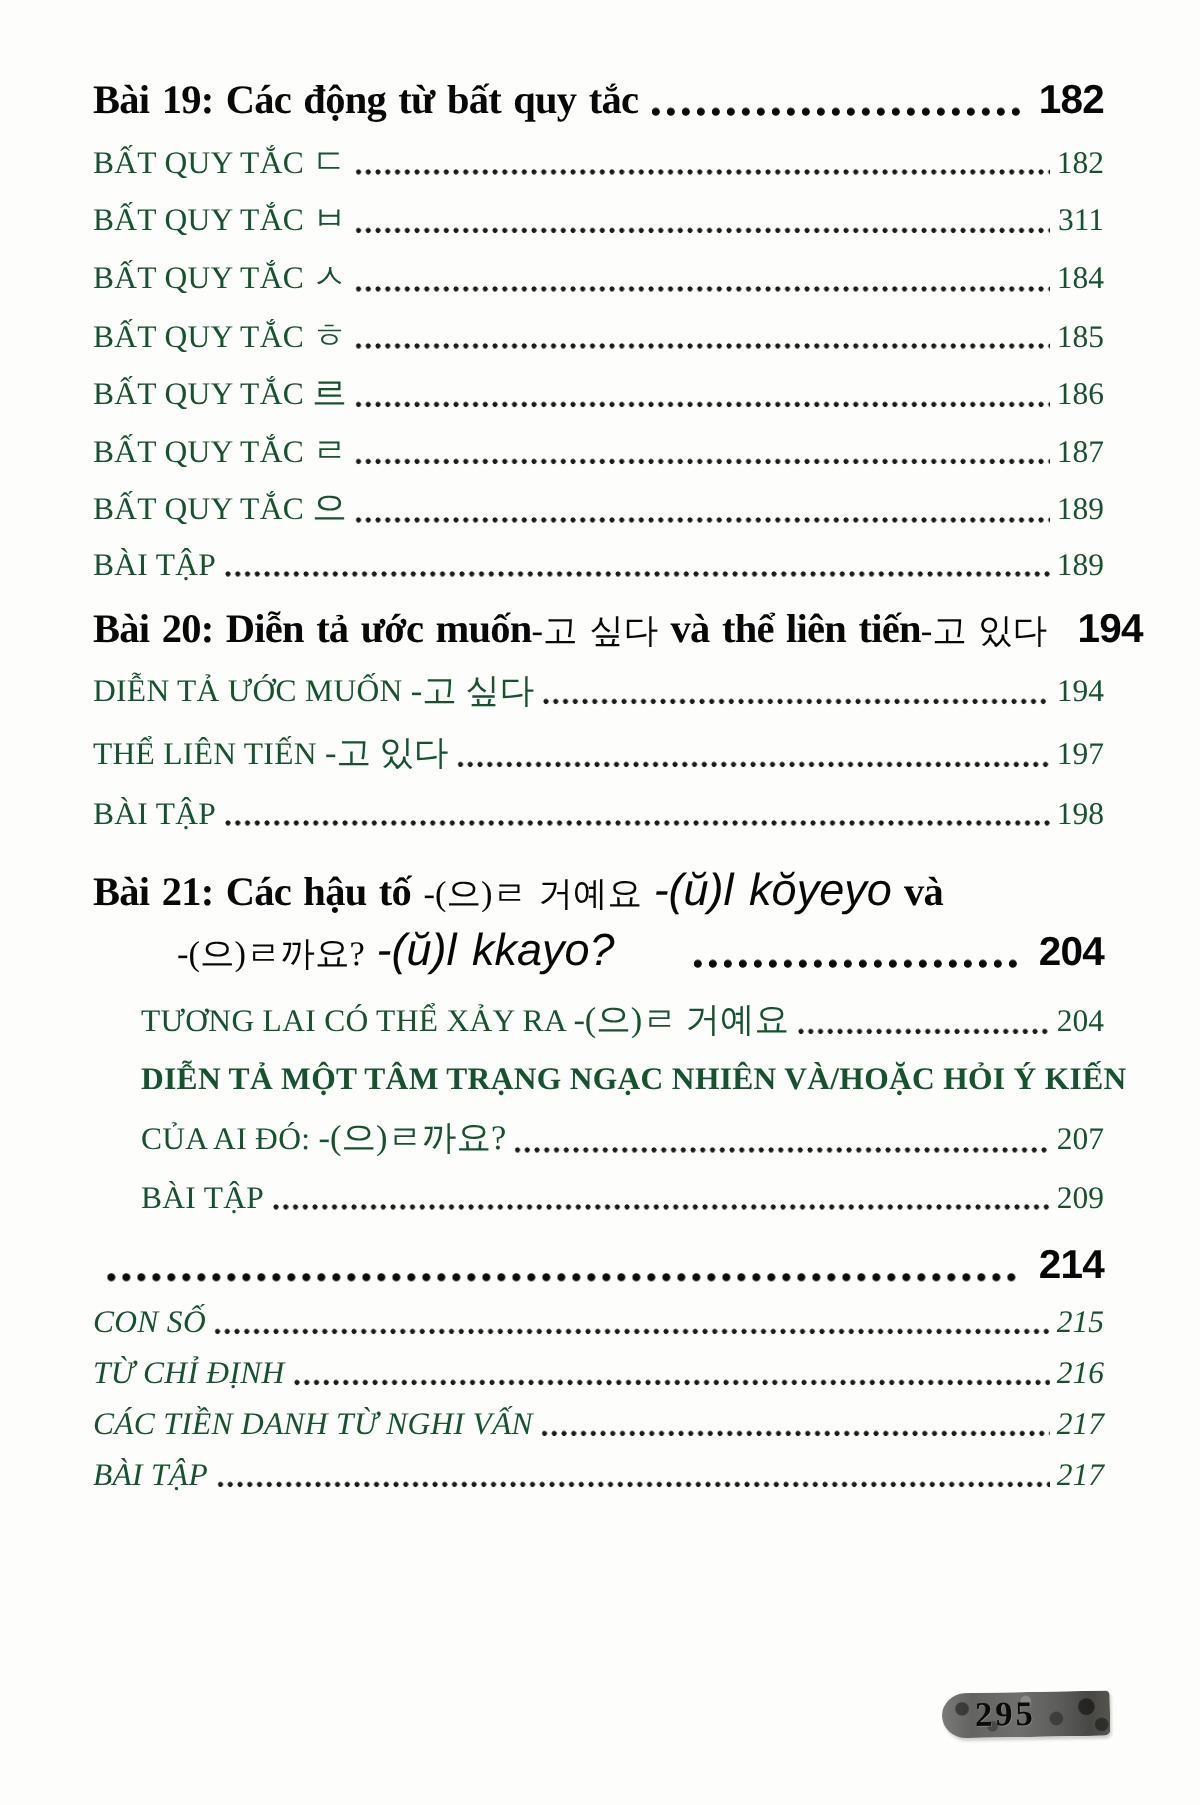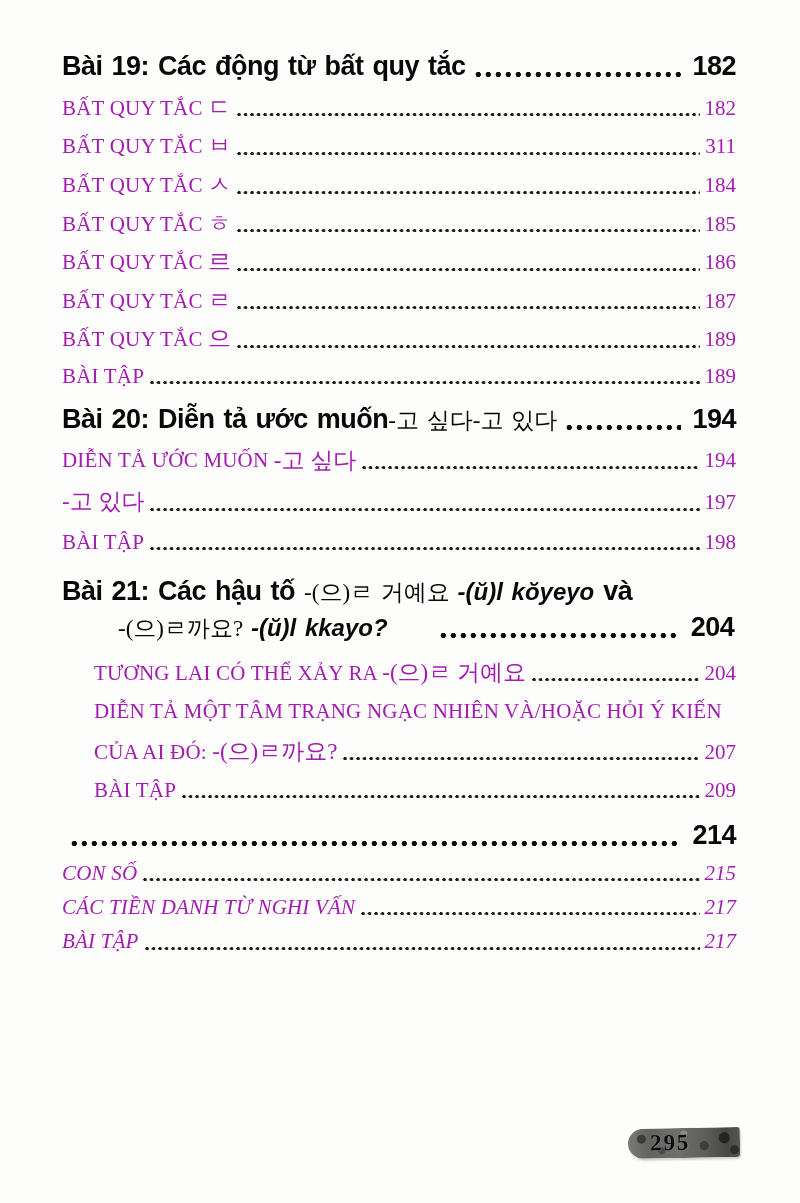--- a/index.html
+++ b/index.html
@@ -9,47 +9,47 @@
     background:#fdfdfc; color:#0d0d0d; overflow:hidden;
   }
   .content { position:absolute; left:62px; right:64px; top:0; padding-top:50px; }
 
   
   .hrow {
     display:flex; align-items:baseline; line-height:1.25;
     font-family:"Liberation Sans", sans-serif; font-weight:700;
     font-size:27px; letter-spacing:-0.5px; word-spacing:2px; color:#080808;
   }
-  .hb  { font-family:Liberation Sans, sans-serif; font-weight:700; white-space:pre; }
+  .hb  { font-family:Liberation Serif, serif; font-weight:700; white-space:pre; }
   .hkr { font-family:"Liberation Serif", serif; font-weight:400; font-size:23px; letter-spacing:0; white-space:pre; }
-  .hbi { font-family:"Liberation Sans", sans-serif; font-weight:700; font-style:italic; font-size:24px; letter-spacing:0; white-space:pre; }
+  .hbi { font-family:"Liberation Sans", sans-serif; font-weight:400; font-style:italic; font-size:30px; letter-spacing:0; white-space:pre; }
   .hpage { margin-left:4px; }
   .hdots {
     flex:1; height:7px; align-self:flex-end; margin:0 7px 6px 9px;
     background-image:radial-gradient(circle at 3.2px 3.5px, #0c0c0c 2.4px, transparent 2.9px);
     background-size:10px 7px; background-repeat:repeat-x;
   }
   .hdots.gapdots { margin-left:52px; max-width:240px; }
   .l2 { padding-left:56px; margin-top:2px; }
 
   
   .items { margin-top:10px; }
   .irow {
     display:flex; align-items:baseline; line-height:1.2; margin-bottom:11px;
-    font-family:"Liberation Serif", serif; font-size:21px; color:#a21caf;
+    font-family:"Liberation Serif", serif; font-size:21px; color:#14532d;
   }
   .ilabel { letter-spacing:0.2px; white-space:pre; }
   .ikr { font-size:23px; white-space:pre; }
   .ipage { margin-left:2px; }
   .idots {
     flex:1; height:5px; align-self:flex-end; margin:0 3px 4px 6px;
     background-image:radial-gradient(circle at 2px 2.6px, #1b1b1b 1.5px, transparent 1.9px);
     background-size:6.5px 5px; background-repeat:repeat-x;
   }
-  .wrapline { margin-bottom:4px; }
+  .wrapline { margin-bottom:4px;font-weight:bold; }
 
   .s20 { margin-top:14px; } .s20 .irow { margin-bottom:14px;align-items:center; }
   .s21 { margin-top:20px; } .s21 .items { margin-top:14px;margin-left:32px; } .s21 .irow { margin-bottom:13px; }
   .s22 { margin-top:16px; } .s22 .items { margin-top:8px;font-style:italic; } .s22 .irow { margin-bottom:9px; }
 
   
   .footer-tab {
     position:absolute; left:628px; top:1128px; width:112px; height:30px;
     border-radius:16px 3px 4px 16px / 15px 3px 4px 15px;
     background:
@@ -132,32 +132,34 @@
             <span class="idots"></span>
             <span class="ipage">189</span>
           </div>
       </div>
     </section>
 
     <section class="s20">
       <div class="hrow">
           <span class="hb">Bài 20: Diễn tả ước muốn</span>
           <span class="hkr">-고 싶다</span>
+          <span class="hb"> và thể liên tiến</span>
           <span class="hkr">-고 있다</span>
           <span class="hdots"></span>
           <span class="hpage">194</span>
         </div>
       <div class="items">
         <div class="irow">
             <span class="ilabel">DIỄN TẢ ƯỚC MUỐN </span>
             <span class="ikr">-고 싶다</span>
             <span class="idots"></span>
             <span class="ipage">194</span>
           </div>
         <div class="irow">
+            <span class="ilabel">THỂ LIÊN TIẾN </span>
             <span class="ikr">-고 있다</span>
             <span class="idots"></span>
             <span class="ipage">197</span>
           </div>
         <div class="irow">
             <span class="ilabel">BÀI TẬP</span>
             <span class="ikr"></span>
             <span class="idots"></span>
             <span class="ipage">198</span>
           </div>
@@ -208,20 +210,26 @@
           <span class="hpage">214</span>
         </div>
       <div class="items">
         <div class="irow">
             <span class="ilabel">CON SỐ</span>
             <span class="ikr"></span>
             <span class="idots"></span>
             <span class="ipage">215</span>
           </div>
         <div class="irow">
+            <span class="ilabel">TỪ CHỈ ĐỊNH</span>
+            <span class="ikr"></span>
+            <span class="idots"></span>
+            <span class="ipage">216</span>
+          </div>
+        <div class="irow">
             <span class="ilabel">CÁC TIỀN DANH TỪ NGHI VẤN</span>
             <span class="ikr"></span>
             <span class="idots"></span>
             <span class="ipage">217</span>
           </div>
         <div class="irow">
             <span class="ilabel">BÀI TẬP</span>
             <span class="ikr"></span>
             <span class="idots"></span>
             <span class="ipage">217</span>

